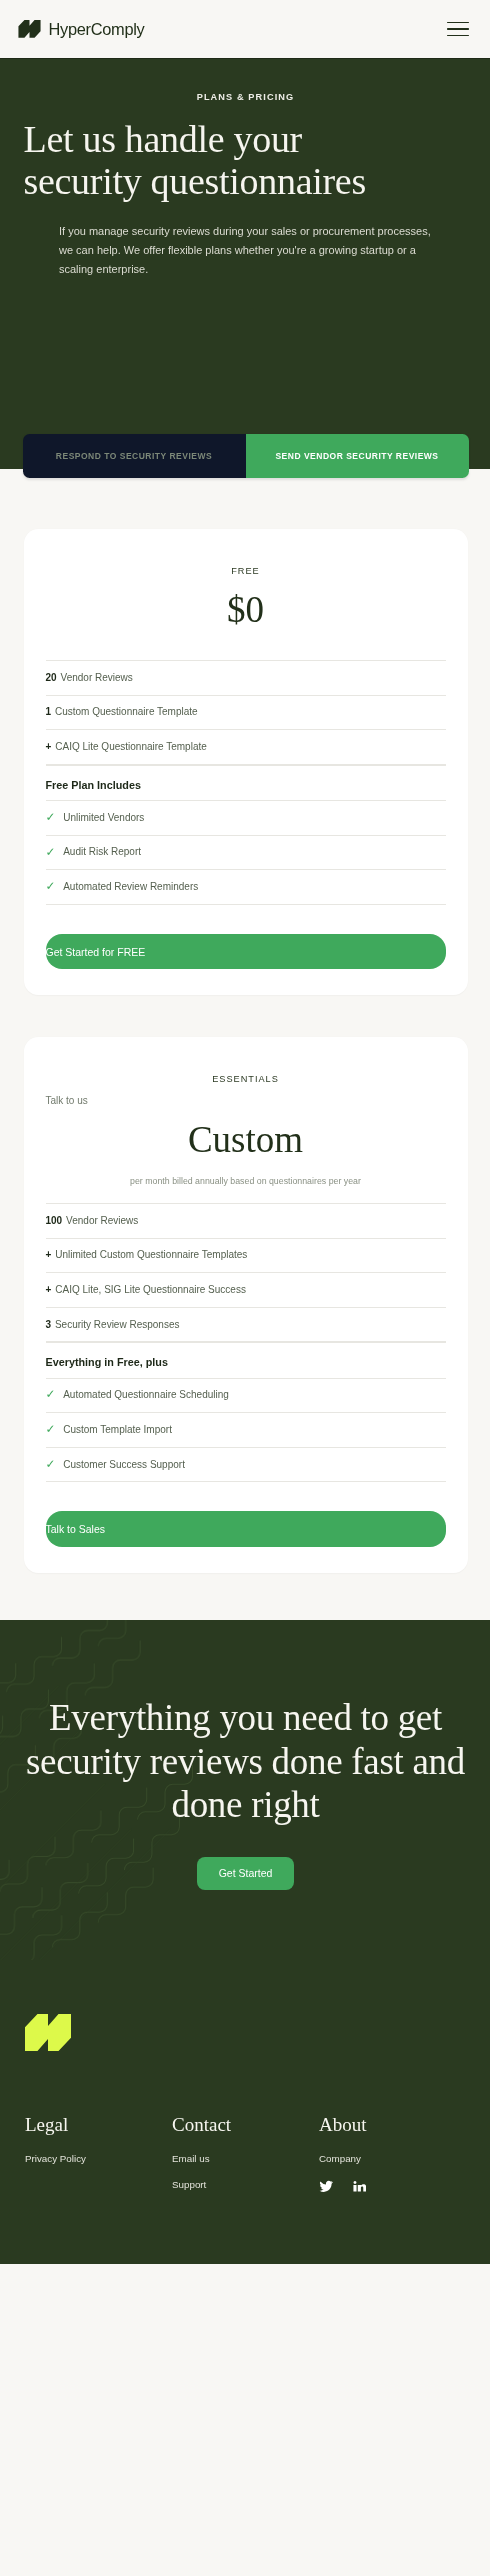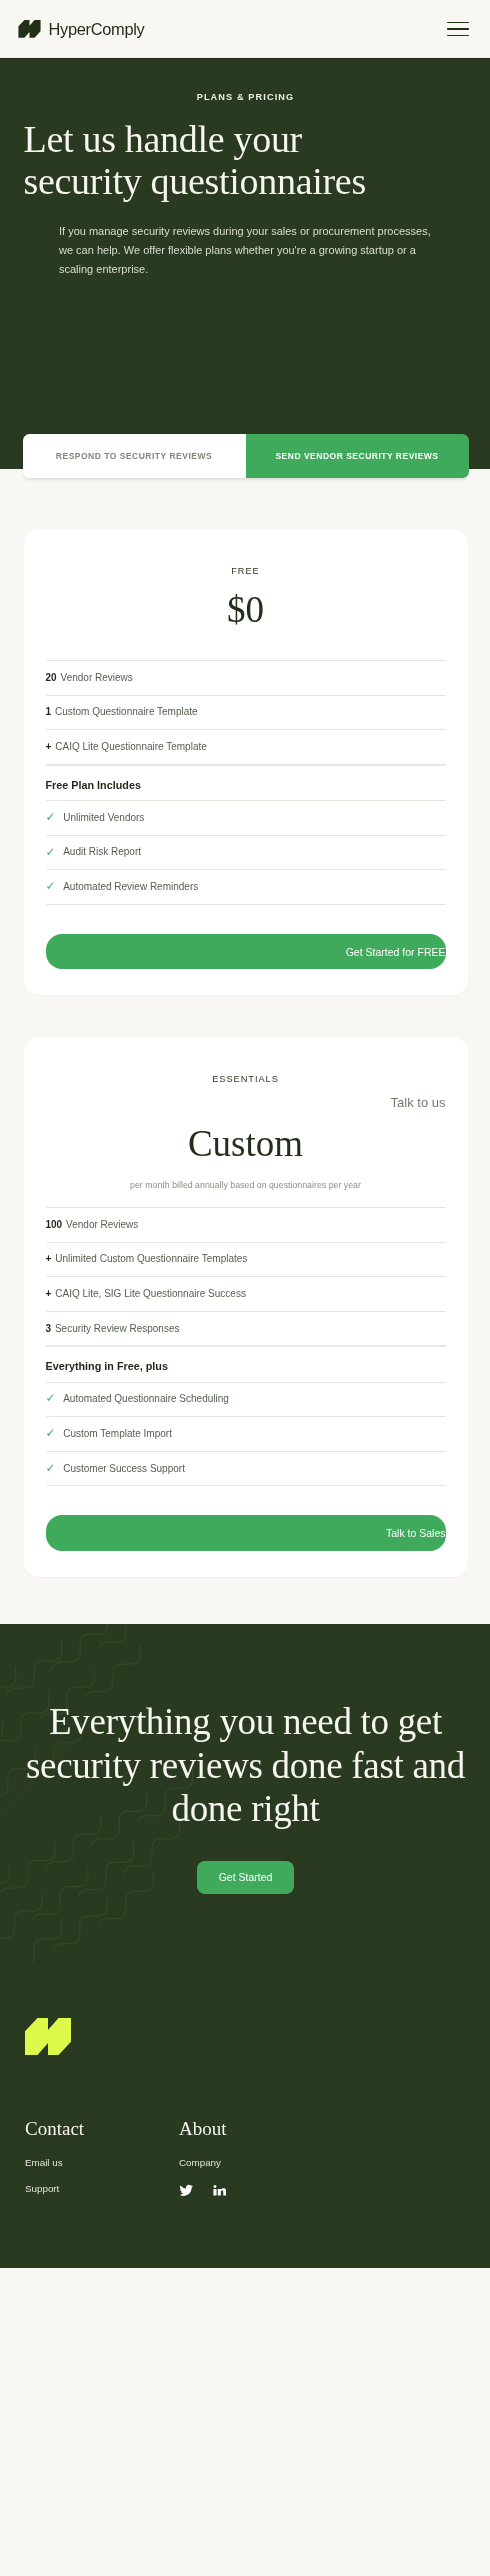--- a/index.html
+++ b/index.html
@@ -65,38 +65,38 @@
   .tab {
     flex:1 1 50%;
     text-align:center;
     padding:17px 6.5px;
     font-size:8.5px;
     letter-spacing:0.5px;
     font-weight:600;
     cursor:pointer;
     white-space:nowrap;
   }
-  .tab.inactive { background:#ffffff; color:#7C8878; }
+  .tab.inactive { background:#0f172a; color:#7C8878; }
   .tab.active   { background:#3FA95C; color:#FFFFFF; }
 
   
   .pricing { background:#F8F7F4; padding:60px 23.5px 47px 23.5px; }
   .card {
     background:#FFFFFF;
     border-radius:14.4px;
     padding:37px 22px 26px 22px;
     margin-bottom:42px;
     box-shadow:0 0.7px 1.3px rgba(0,0,0,.03);
   }
   .card:last-child { margin-bottom:0; }
   .plan-name {
     text-align:center; font-size:9.2px; letter-spacing:1px;
     color:#2C3A23; font-weight:500;
   }
-  .plan-sub { text-align:right; font-size:13px; color:#717a6c; margin-top:10.5px; }
+  .plan-sub { text-align:left; font-size:10px; color:#717a6c; margin-top:10.5px; }
   .plan-price {
     text-align:center;
     font-family:"Liberation Serif", serif;
     font-size:37px; color:#22301A; font-weight:400;
     margin-top:14.4px; line-height:1.1;
   }
   .plan-note { text-align:center; font-size:8.8px; color:#8a9184; margin-top:14.4px; line-height:1.5; }
   .spacer-44 { height:29px; }
   .spacer-22 { height:14.4px; }
 
@@ -116,21 +116,21 @@
     padding:13px 0 9.2px 0;
     font-size:10.8px; font-weight:700; color:#1d2818;
   }
   .check { color:#3FA95C; font-size:11.8px; line-height:1; font-weight:400; display:inline-block; width:10.5px; }
   .cta-btn {
     display:block; width:100%;
     margin-top:29px;
     background:#3FA95C; color:#fff;
     border:none; border-radius:16px;
     padding:11.8px 0; font-size:10.5px;
-    cursor:pointer; text-align:right;
+    cursor:pointer; text-align:left;
     font-family:"Liberation Sans", sans-serif;
   }
 
   
   .cta-band {
     background:#2A3A20;
     position:relative; overflow:hidden;
     padding:76px 26px 78px 26px;
     text-align:center;
   }
@@ -330,20 +330,24 @@
     <h2>Everything you need to get security reviews done fast and done right</h2>
     <button class="btn">Get Started</button>
   </div>
 
   <div class="footer">
     <svg class="footer-logo" viewBox="0 0 70 56">
       <path d="M0 41 L0 20 L19 0 L35 0 L35 18 L51 0 L70 0 L70 15 L70 36 L51 56 L35 56 L35 38 L19 56 L0 56 Z" fill="#DDF94A"></path>
     </svg>
 
     <div class="foot-cols">
+      <div class="foot-col">
+        <div class="foot-h">Legal</div>
+        <a class="foot-link">Privacy Policy</a>
+      </div>
 
       <div class="foot-col">
         <div class="foot-h">Contact</div>
         <a class="foot-link">Email us</a>
         <a class="foot-link">Support</a>
       </div>
 
       <div class="foot-col">
         <div class="foot-h">About</div>
         <a class="foot-link">Company</a>

